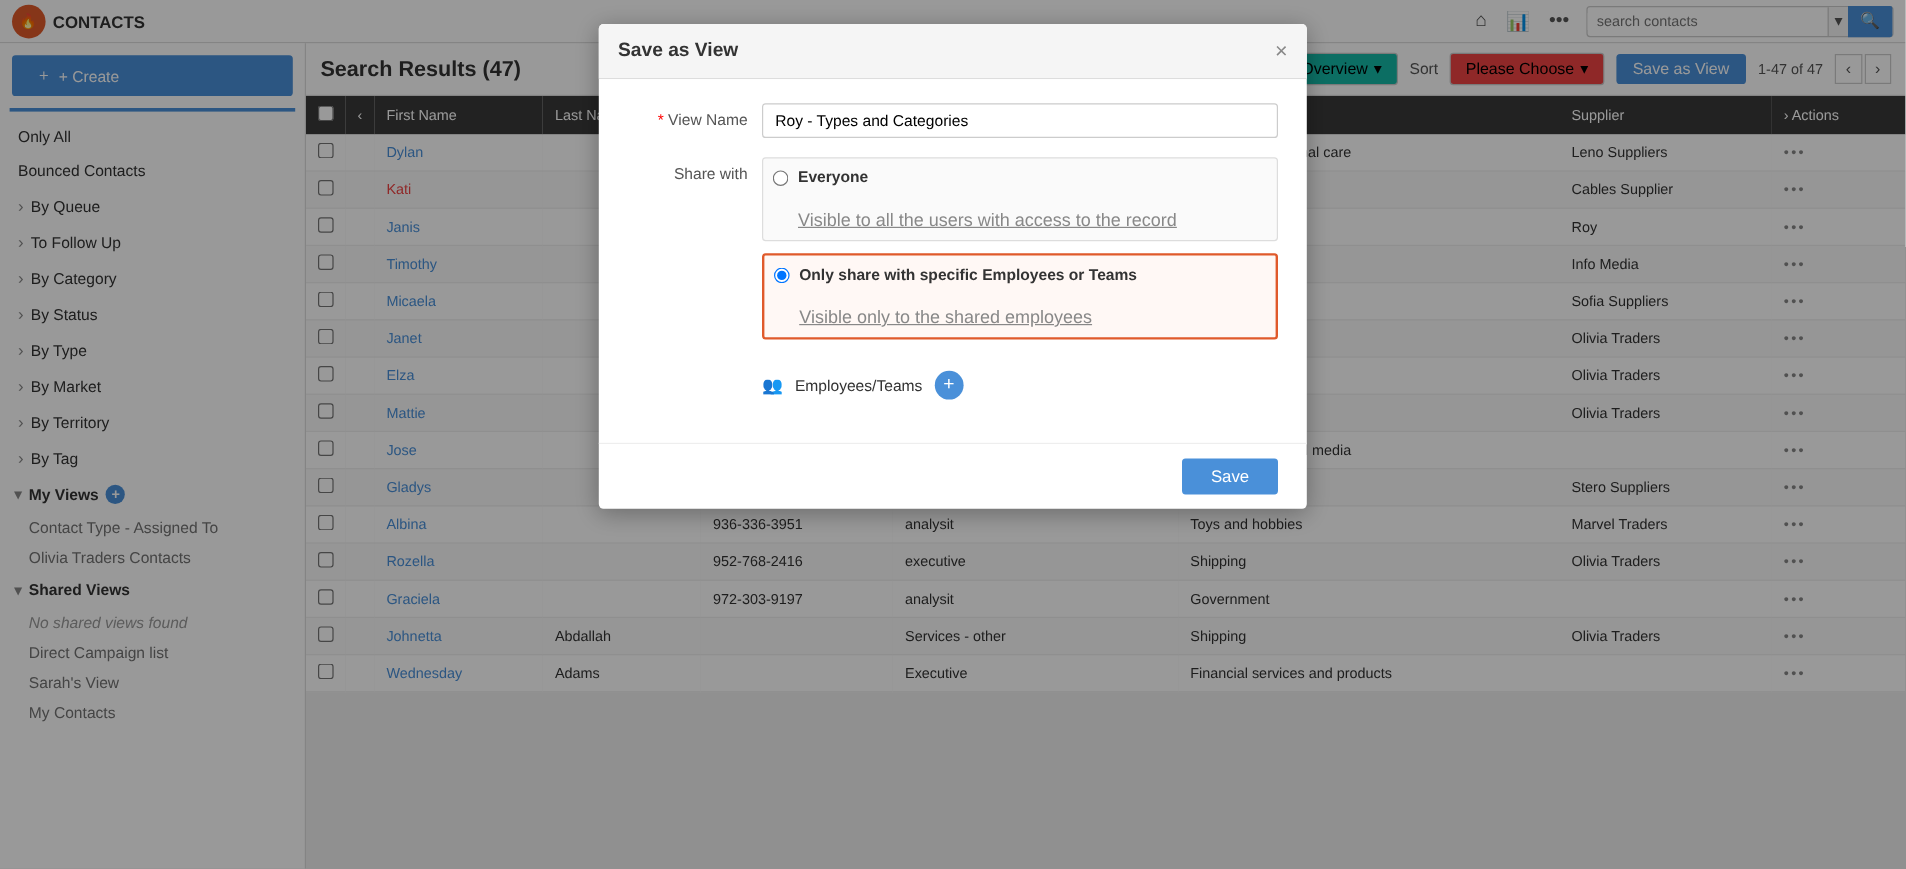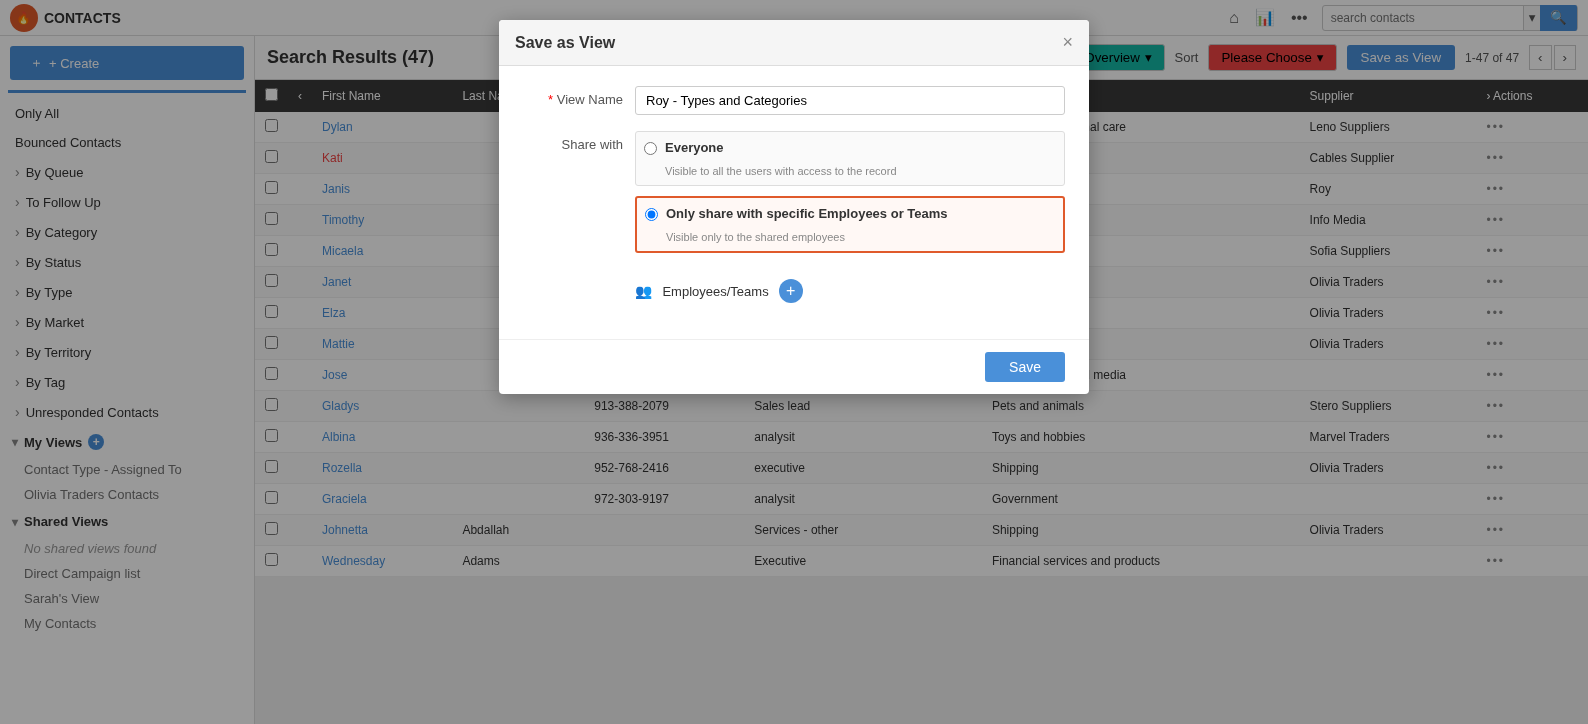--- a/index.html
+++ b/index.html
@@ -67,21 +67,21 @@
     .modal-body { padding: 20px 24px; }
     .form-row { display: flex; align-items: flex-start; margin-bottom: 16px; gap: 12px; }
     .form-label { width: 100px; text-align: right; padding-top: 6px; font-size: 13px; color: #555; flex-shrink: 0; }
     .form-input { flex: 1; padding: 6px 10px; border: 1px solid #ccc; border-radius: 3px; font-size: 13px; outline: none; }
     .radio-group { flex: 1; }
     .radio-option { display: flex; align-items: flex-start; gap: 8px; margin-bottom: 10px; padding: 8px; border-radius: 3px; }
     .radio-option.selected { border: 2px solid #e05a2b; background: #fff8f5; }
     .radio-option.unselected { border: 1px solid #ddd; background: #fafafa; }
     .radio-option input[type="radio"] { margin-top: 2px; }
     .radio-text { font-size: 13px; font-weight: bold; color: #333; }
-    .radio-desc { font-size: 11px; color: #888; margin-top: 10px; }
+    .radio-desc { font-size: 15px; color: #888; margin-top: 20px; text-decoration: underline; }
     .employees-row { display: flex; align-items: center; gap: 10px; }
     .employees-icon { color: #4a90d9; font-size: 14px; }
     .employees-label { font-size: 13px; color: #333; }
     .add-btn { background: #4a90d9; color: white; border: none; border-radius: 50%; width: 24px; height: 24px; cursor: pointer; font-size: 16px; display: flex; align-items: center; justify-content: center; }
     .modal-footer { padding: 12px 24px; display: flex; justify-content: flex-end; border-top: 1px solid #eee; }
     .save-btn { background: #4a90d9; color: white; border: none; border-radius: 3px; padding: 7px 24px; font-size: 14px; cursor: pointer; }
   </style>
 </head>
 <body>
 
@@ -134,23 +134,20 @@
       <span>By Type</span>
     </div>
     <div class="sidebar-item expandable">
       <span>By Market</span>
     </div>
     <div class="sidebar-item expandable">
       <span>By Territory</span>
     </div>
     <div class="sidebar-item expandable">
       <span>By Tag</span>
-    </div>
-    <div class="sidebar-item expandable">
-      <span>Unresponded Contacts</span>
     </div>
 
     <div class="sidebar-section-header">
       <span class="arrow">▾</span>
       <span>My Views</span>
       <span class="sidebar-add-icon">+</span>
     </div>
     <div class="sidebar-child">Contact Type - Assigned To</div>
     <div class="sidebar-child">Olivia Traders Contacts</div>
 

